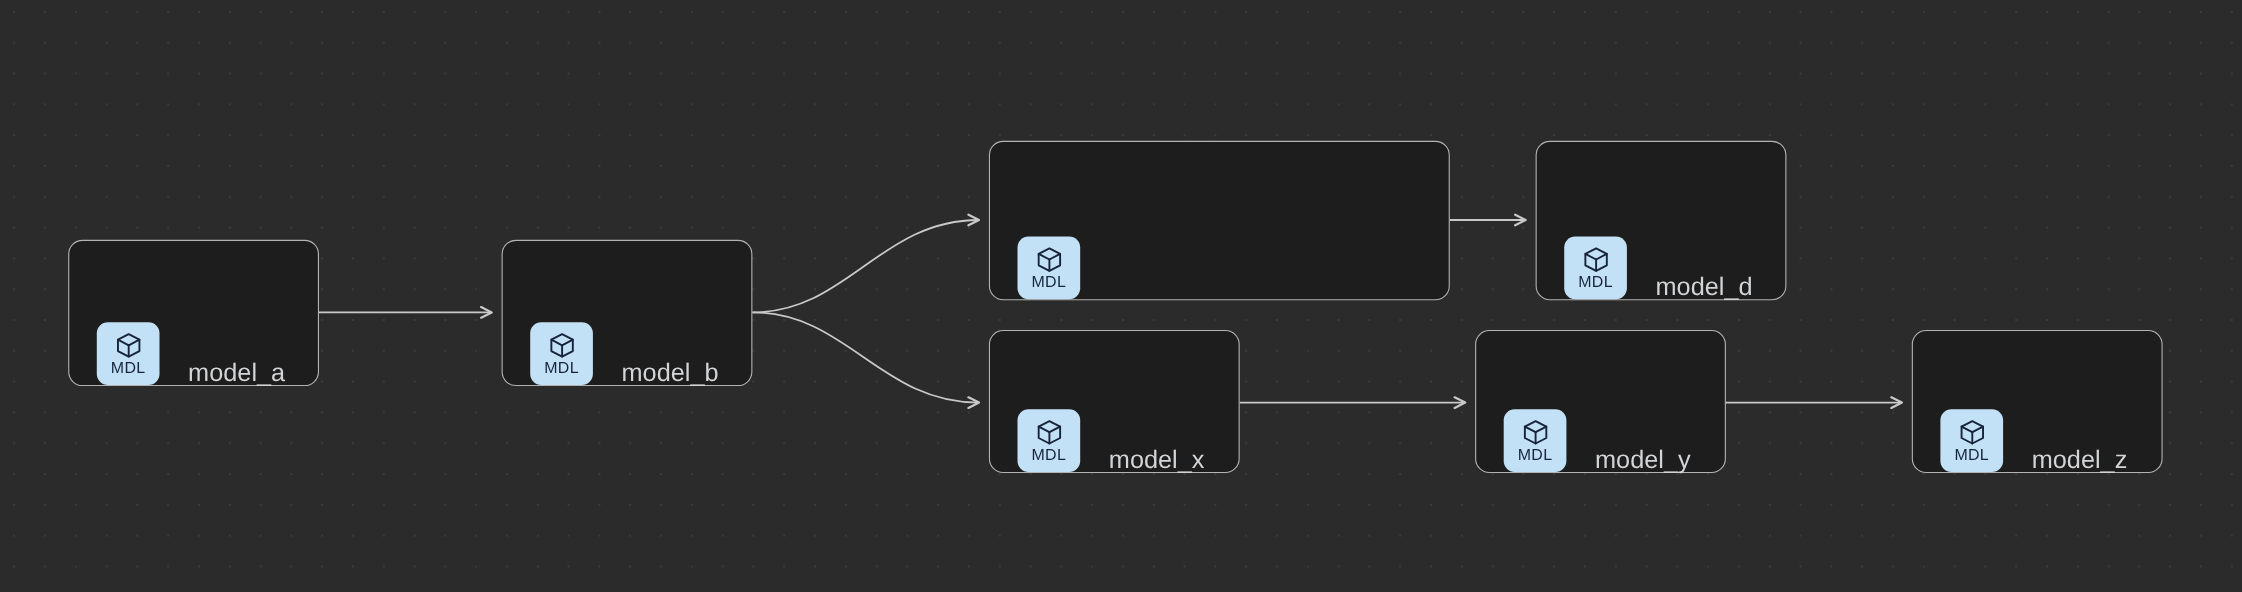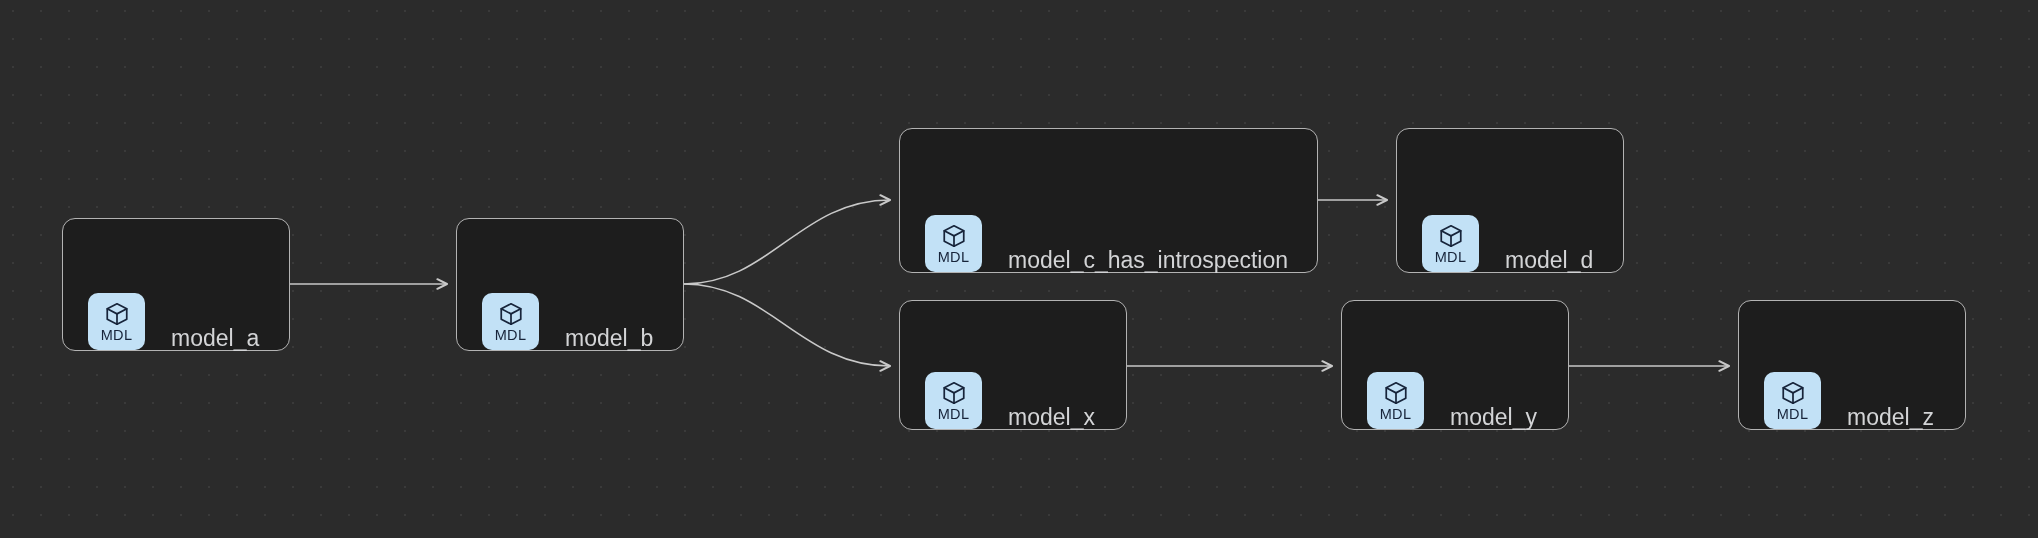--- a/index.html
+++ b/index.html
@@ -144,21 +144,20 @@
     <div class="node-badge">
       <span>
         <svg viewBox="0 0 24 24" fill="none" stroke="#17243a" stroke-width="1.6" stroke-linecap="round" stroke-linejoin="round">
           <path d="M12 2.6 21 7.2v9.6L12 21.4 3 16.8V7.2z"></path>
           <path d="M3 7.2 12 11.9l9-4.7"></path>
           <path d="M12 11.9v9.5"></path>
         </svg>
       </span>
       <span class="badge-text">MDL</span>
     </div>
-    <span class="node-label">model_c_has_introspection</span>
   </div>
 
   <div class="node" style="left:1396px; top:128px; width:228px; height:145px;">
     <div class="node-badge">
       <span>
         <svg viewBox="0 0 24 24" fill="none" stroke="#17243a" stroke-width="1.6" stroke-linecap="round" stroke-linejoin="round">
           <path d="M12 2.6 21 7.2v9.6L12 21.4 3 16.8V7.2z"></path>
           <path d="M3 7.2 12 11.9l9-4.7"></path>
           <path d="M12 11.9v9.5"></path>
         </svg>

